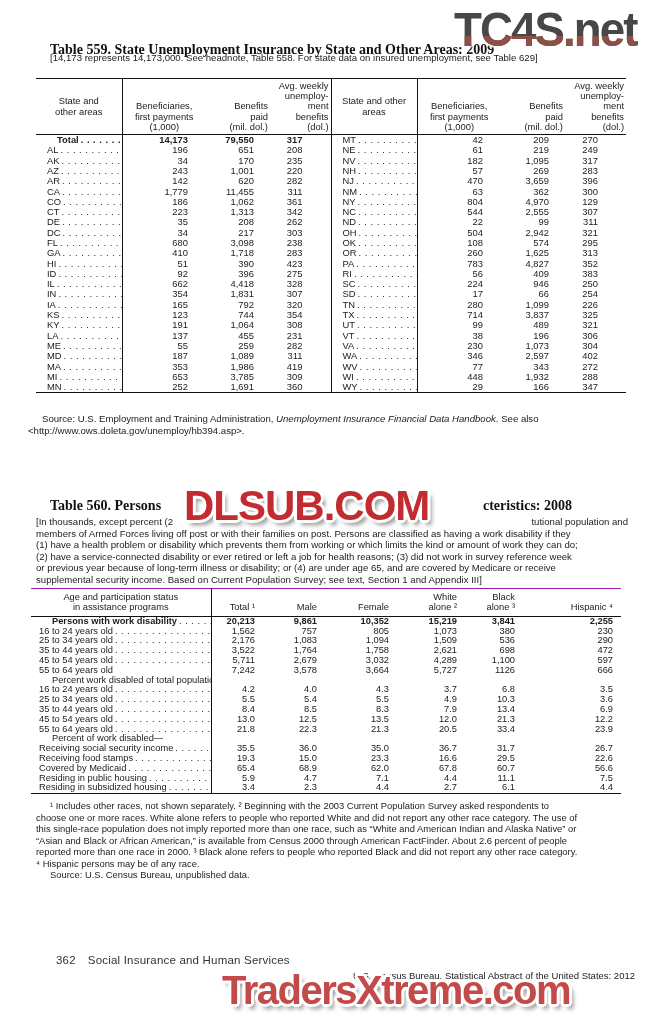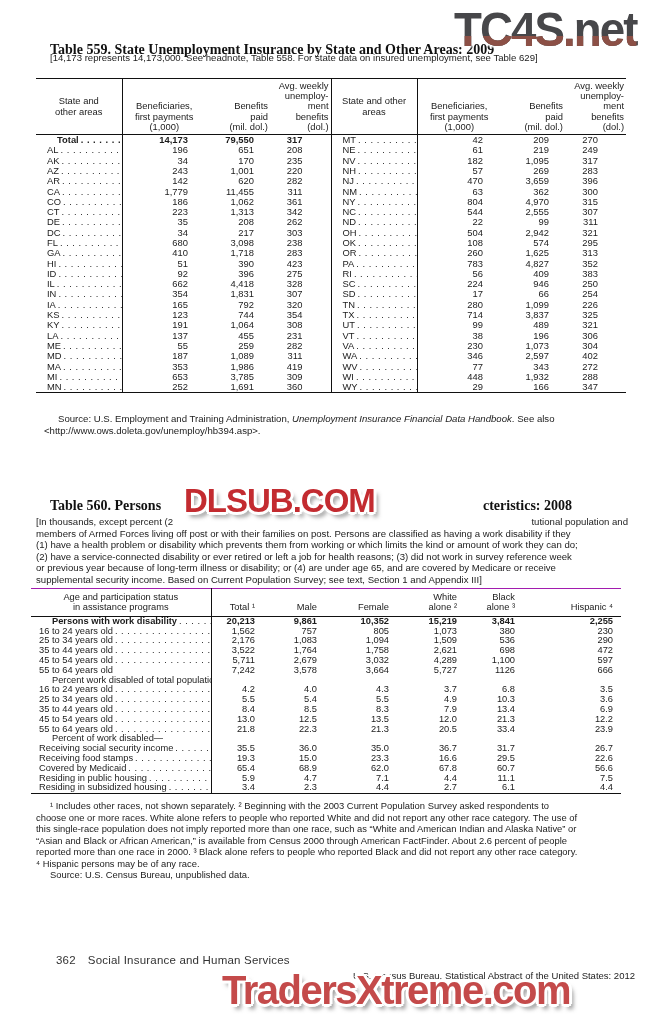--- a/index.html
+++ b/index.html
@@ -11,21 +11,21 @@
   .wm-top{position:absolute;left:454px;top:2px;font-family:"Liberation Sans",sans-serif;
     font-weight:700;font-size:48px;letter-spacing:-2px;white-space:nowrap;z-index:6;
     transform:scaleX(.95);transform-origin:left top;}
   .wt-base{color:#47474a;
     text-shadow:0 0 3px #fff,-2px 0 2px #fff,2px 0 2px #fff,0 -2px 2px #fff,0 2px 2px #fff;}
   .wt-tint{position:absolute;left:0;top:0;color:#8c5046;clip-path:inset(62% 0 0 0);}
   .wm-red{position:absolute;font-family:"Liberation Sans",sans-serif;font-weight:700;
     white-space:nowrap;z-index:6;letter-spacing:-1px;
     text-shadow:-2px -2px 0 #fff,2px -2px 0 #fff,-2px 2px 0 #fff,2px 2px 0 #fff,
       -3px 0 0 #fff,3px 0 0 #fff,0 3px 0 #fff,0 -3px 0 #fff,4px 5px 4px rgba(60,60,60,.55);}
-  .wm-mid{left:184px;top:482px;font-size:33px;color:#c32b30;}
+  .wm-mid{left:184px;top:482px;font-size:42px;color:#c32b30;}
   .wm-bottom{left:222px;top:968px;font-size:40px;color:#c44a4a;letter-spacing:-1.5px;}
   
   .tbl-title{position:absolute;left:50px;font-family:"Liberation Serif",serif;
     font-weight:700;font-size:14px;color:#111;white-space:nowrap;z-index:2;}
   .headnote{position:absolute;font-size:9.6px;color:#222;line-height:11.5px;z-index:1;}
   .split{display:flex;justify-content:space-between;}
   
   table{border-collapse:collapse;table-layout:fixed;}
   #t559{position:absolute;left:36px;top:78px;width:590px;font-size:9.4px;
     border-top:1px solid #111;border-bottom:1.5px solid #111;}
@@ -45,21 +45,21 @@
   .bl{border-left:1px solid #111;}
   .lw{display:flex;align-items:baseline;overflow:hidden;}
   .lbl{white-space:nowrap;}
   .area .lbl{padding-left:11px;}
   .area.b .lbl{padding-left:21px;}
   .area.ind .lbl{padding-left:19px;}
   .leader{flex:1;overflow:hidden;white-space:nowrap;letter-spacing:.5px;padding-left:2px;}
   .leader::after{content:". . . . . . . . . . . . . . . . . . . . . . . . . . . . . . . . . . . . . . . . . . . .";}
   .b{font-weight:bold;}
   
-  .srcnote{position:absolute;left:44px;width:575px;font-size:9.6px;line-height:11.6px;color:#222;}
+  .srcnote{position:absolute;left:28px;width:575px;font-size:9.6px;line-height:11.6px;color:#222;}
   .srcnote .ind1{text-indent:14px;}
   .it{font-style:italic;}
   .fnotes{position:absolute;left:36px;width:592px;font-size:9.4px;line-height:11.5px;color:#222;}
   .fnotes .ind1{text-indent:14px;}
   
   #t560{position:absolute;left:31px;top:588px;width:590px;font-size:9.3px;
     border-top:1px solid #a21caf;border-bottom:1.5px solid #111;}
   #t560 th{font-weight:normal;white-space:pre-line;font-size:9.3px;line-height:10.4px;
     padding:3px 0 3px 0;border-bottom:1px solid #111;}
   #t560 th.hl{vertical-align:middle;text-align:center;border-right:1px solid #111;}
@@ -267,21 +267,21 @@
         <td class="num c-paid">1,062</td>
         <td class="num c-avg">361</td>
         <td class="area bl">
           <div class="lw">
             <span class="lbl">NY</span>
             <span class="leader"></span>
           </div>
         </td>
         <td class="num c-ben">804</td>
         <td class="num c-paid">4,970</td>
-        <td class="num c-avg">315</td>
+        <td class="num c-avg">129</td>
       </tr>
       <tr>
         <td class="area">
           <div class="lw">
             <span class="lbl">CT</span>
             <span class="leader"></span>
           </div>
         </td>
         <td class="num c-ben">223</td>
         <td class="num c-paid">1,313</td>

